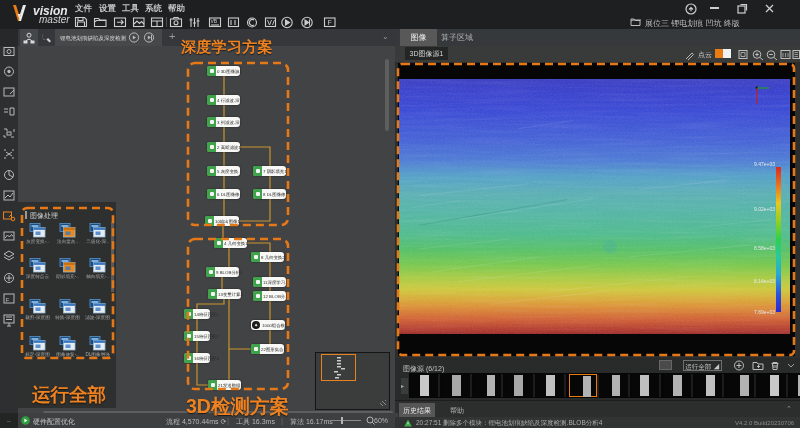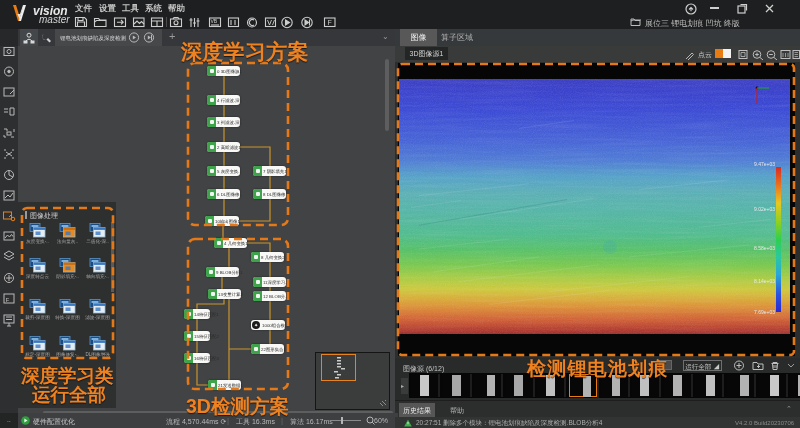--- a/index.html
+++ b/index.html
@@ -617,18 +617,16 @@
   </div>
 
   <svg class="abs" style="left:0;top:0;pointer-events:none" width="800" height="428" viewBox="0 0 800 428">
     <g fill="none" stroke="#e57918" stroke-width="2.6" stroke-dasharray="8 5">
       <rect x="22" y="208" width="91" height="150" rx="5"></rect>
       <rect x="188" y="63" width="100" height="162" rx="7"></rect>
       <rect x="188" y="239" width="100" height="150" rx="7"></rect>
       <rect x="398" y="64" width="396" height="291" rx="4"></rect>
     </g>
   </svg>
-  <div class="ann" style="left:181px;top:38px;font-size:21px;letter-spacing:0.3px">深度学习方案</div>
+  <div class="ann" style="left:181px;top:38px;font-size:15px;letter-spacing:0.3px">深度学习方案</div>
   <div class="ann" style="left:186px;top:393px;font-size:19.5px">3D检测方案</div>
-  <div class="ann" style="left:21px;top:363px;font-size:18.5px">深度学习类</div>
   <div class="ann" style="left:32px;top:381.5px;font-size:18.5px">运行全部</div>
-  <div class="ann" style="left:527px;top:356px;font-size:19px;letter-spacing:1.2px">检测锂电池划痕</div>
 </div>
 
 </body></html>

